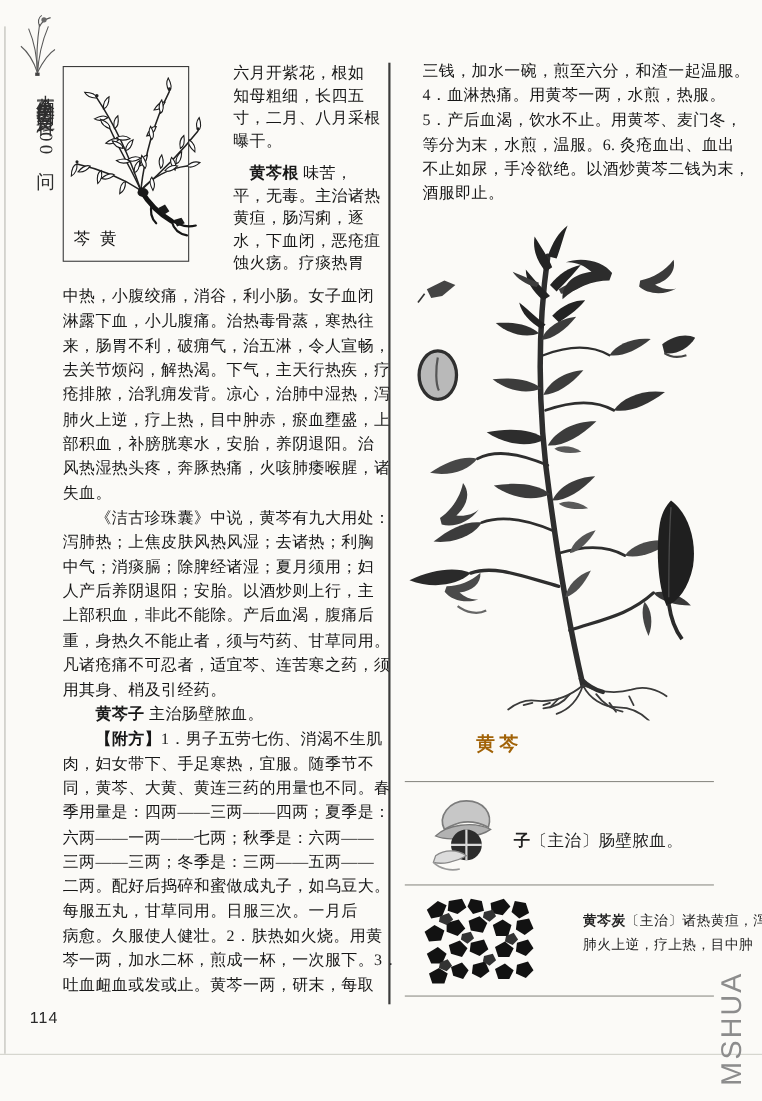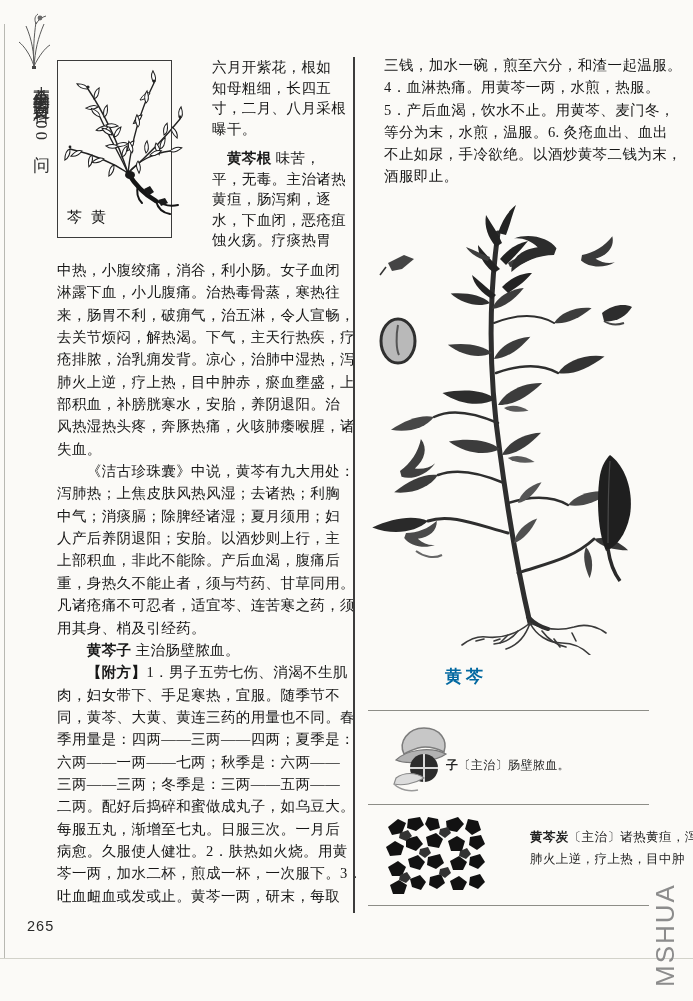--- a/index.html
+++ b/index.html
@@ -35,28 +35,28 @@
   .narrow-a { left:212px; top:57px;  width:128px; line-height:20.6px; }
   .narrow-b { left:212px; top:148px; width:128px; line-height:20.6px; }
   .fullcol  { left:57px;  top:259px; width:282px; line-height:22.35px; }
   .rightcol { left:384px; top:54px;  width:285px; line-height:22.3px; }
 
   .divider { position:absolute; left:353px; top:57px; width:2px; height:856px; background:#3c3c3c; }
 
   .main-illo { position:absolute; left:358px; top:203px; }
   .fig-caption {
     position:absolute; left:433px; top:665px; font-size:17px; font-weight:700;
-    letter-spacing:4px; color:#0369a1;margin-left:12px;
+    letter-spacing:4px; color:#a16207;
   }
 
   .rule { position:absolute; left:368px; width:281px; height:1px; background:#8d8d87; }
   .rule1 { top:710px; } .rule2 { top:804px; } .rule3 { top:905px; }
 
   .seed-illo { position:absolute; left:386px; top:720px; }
-  .seed-caption { position:absolute; left:446px; top:755px; font-size:12px; letter-spacing:1.5px; line-height:20px; color:#222; }
+  .seed-caption { position:absolute; left:467px; top:755px; font-size:15px; letter-spacing:1.5px; line-height:20px; color:#222; }
 
   .charcoal-illo { position:absolute; left:382px; top:813px; }
   .charcoal-caption { position:absolute; left:514px; top:827px; font-size:12.5px; letter-spacing:1px; line-height:21.5px; color:#222;margin-left:16px; }
 
   .pagenum {
     position:absolute; left:27px; top:918px; font-size:14.5px; color:#2a2a2a;
     font-family:"Liberation Sans","DejaVu Sans",sans-serif; letter-spacing:1px;
   }
   .watermark {
     position:absolute; left:606px; top:919px; width:120px; height:32px;
@@ -190,21 +190,21 @@
       <div class="tline">凡诸疮痛不可忍者，适宜芩、连苦寒之药，须</div>
       <div class="tline">用其身、梢及引经药。</div>
       <div class="tline"><span>　　</span><span class="b">黄芩子</span><span> 主治肠壁脓血。</span></div>
       <div class="tline"><span>　　</span><span class="b">【附方】</span><span>1．男子五劳七伤、消渴不生肌</span></div>
       <div class="tline">肉，妇女带下、手足寒热，宜服。随季节不</div>
       <div class="tline">同，黄芩、大黄、黄连三药的用量也不同。春</div>
       <div class="tline">季用量是：四两——三两——四两；夏季是：</div>
       <div class="tline">六两——一两——七两；秋季是：六两——</div>
       <div class="tline">三两——三两；冬季是：三两——五两——</div>
       <div class="tline">二两。配好后捣碎和蜜做成丸子，如乌豆大。</div>
-      <div class="tline">每服五丸，渐增至七丸。日服三次。一月后</div>
+      <div class="tline">每服五丸，甘草同用。日服三次。一月后</div>
       <div class="tline">病愈。久服使人健壮。2．肤热如火烧。用黄</div>
       <div class="tline">芩一两，加水二杯，煎成一杯，一次服下。3．</div>
       <div class="tline">吐血衄血或发或止。黄芩一两，研末，每取</div>
     </div>
 
   <div class="divider"></div>
 
   <div class="txt rightcol">
       <div class="tline">三钱，加水一碗，煎至六分，和渣一起温服。</div>
       <div class="tline">4．血淋热痛。用黄芩一两，水煎，热服。</div>
@@ -349,16 +349,16 @@
       <path d="M18 62 l7 -3 l4 6 l-5 5 l-7 -3 z"></path>
     </g>
   </svg>
   <div class="txt charcoal-caption">
       <div class="tline"><span class="b">黄芩炭</span><span>〔主治〕诸热黄疸，泻</span></div>
       <div class="tline">肺火上逆，疗上热，目中肿</div>
     </div>
 
   <div class="rule rule3"></div>
 
-  <div class="pagenum">265</div>
+  <div class="pagenum">114</div>
   <div class="watermark">MSHUA</div>
 
 </div>
 
 </body></html>

